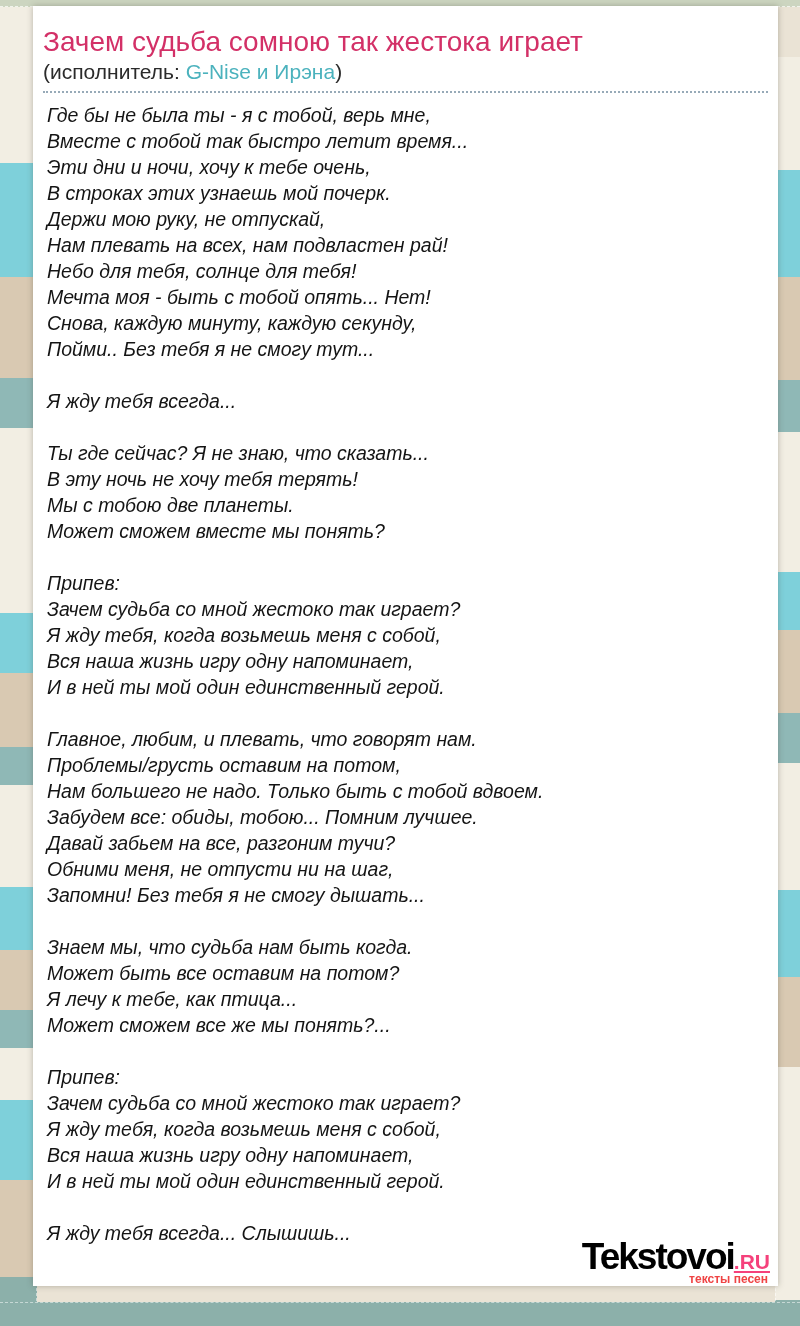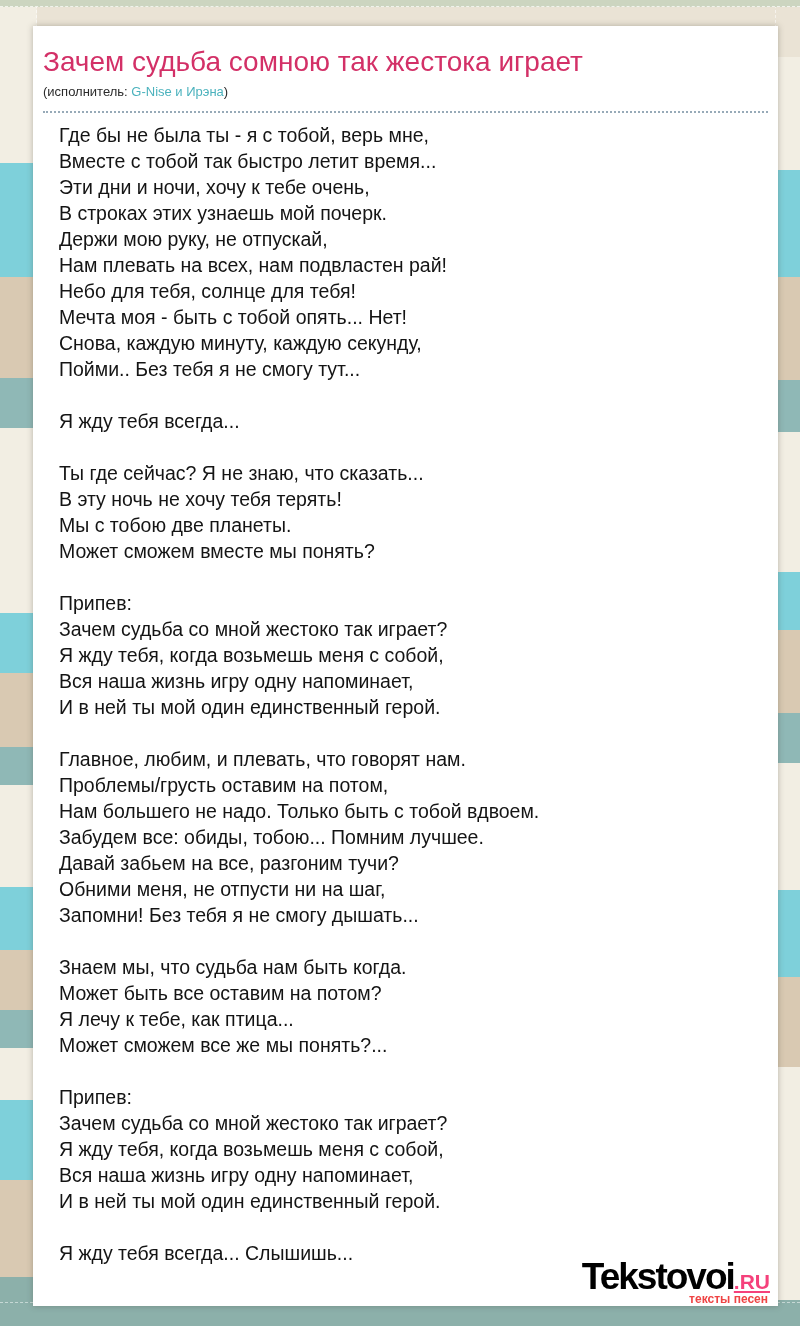--- a/index.html
+++ b/index.html
@@ -57,40 +57,40 @@
     border-left:1px dashed rgba(255,255,255,.55);
   }
   
   .bottom-band{
     position:absolute;left:0;top:1302px;width:800px;height:24px;
     background:#8cb0aa;
     border-top:1px dashed rgba(255,255,255,.5);
   }
   
   .card{
-    position:absolute;left:33px;top:26px;width:745px;height:1280px;
+    position:absolute;left:33px;top:6px;width:745px;height:1280px;
     background:#ffffff;
     box-shadow:0 0 6px rgba(70,65,55,.35);
     box-sizing:border-box;
     padding:20px 10px 0 10px;
   }
   .page-title{
     margin:0;
     font-size:28px;line-height:31px;font-weight:400;
     color:#d33067;
   }
   .artist-line{
     margin-top:5px;
-    font-size:13px;line-height:20px;color:#2b2b2b;
+    font-size:21px;line-height:20px;color:#2b2b2b;
     padding-bottom:9px;
     border-bottom:2px dotted #97aab8;
   }
   .artist-link{color:#4bb2bd;text-decoration:none;cursor:pointer;}
   .lyrics{margin-top:9px;color:#141414;}
-  .stanza{margin:26px 0 0 16px;font-size:19.5px;line-height:26px;}
+  .stanza{margin:26px 0 0 4px;font-size:19.5px;line-height:26px;font-style:italic;}
   .stanza:first-child{margin-top:0;}
   .line{display:block;white-space:pre;}
   
   .brand{
     position:absolute;right:8px;bottom:1px;
     text-align:right;text-decoration:none;cursor:pointer;display:block;
   }
   .brand-main{white-space:nowrap;}
   .brand-name{
     font-size:37px;line-height:34px;font-weight:700;

